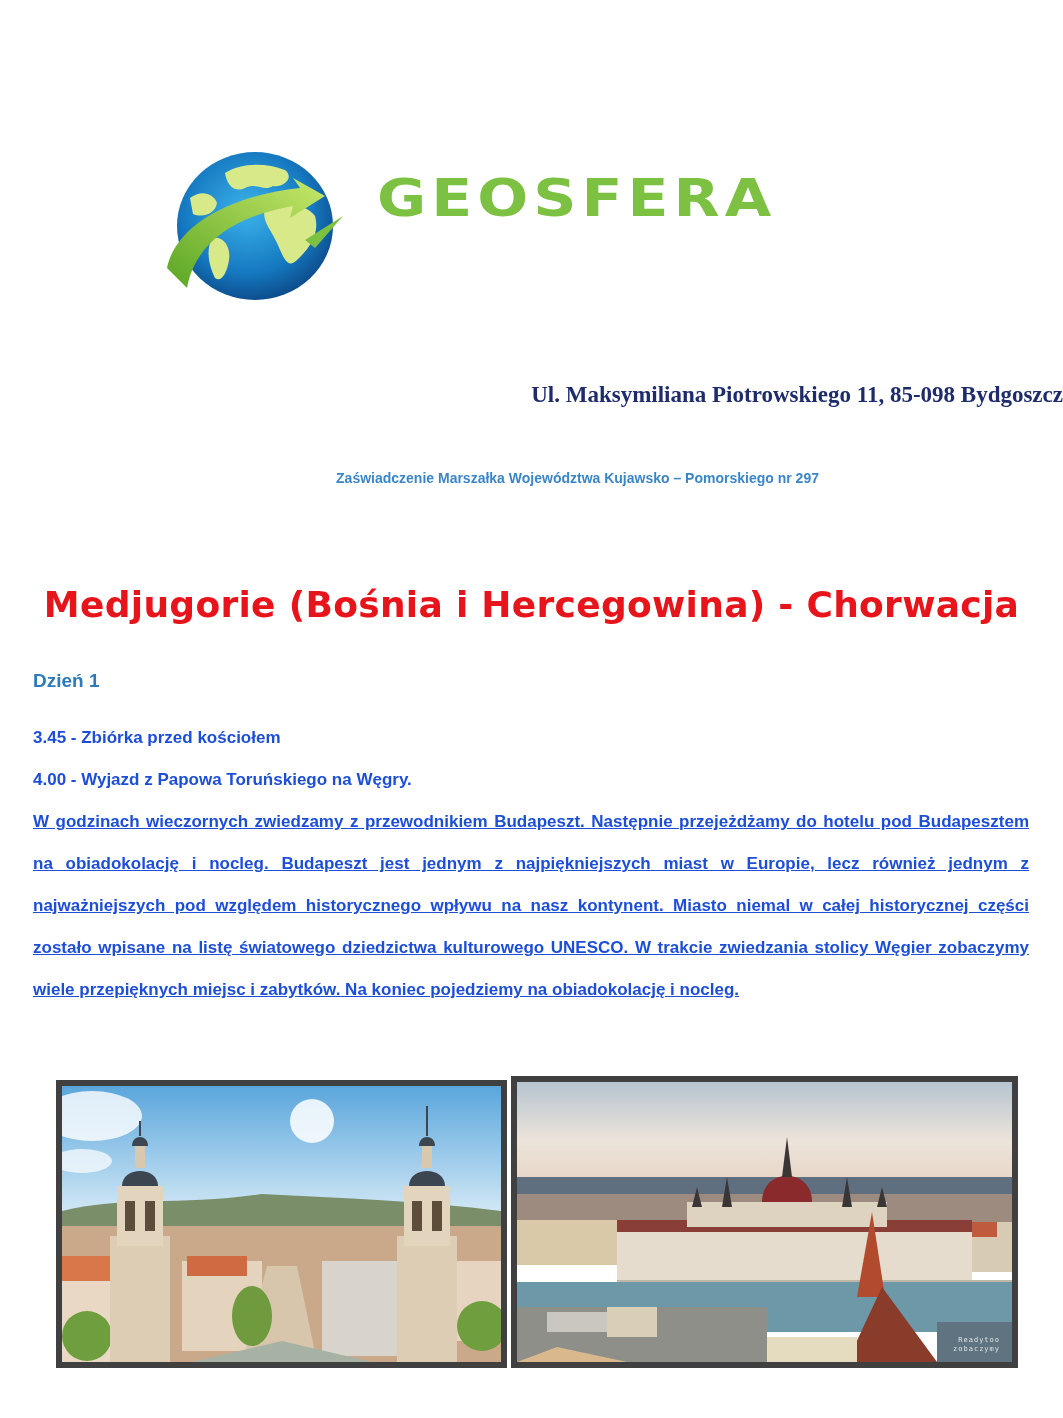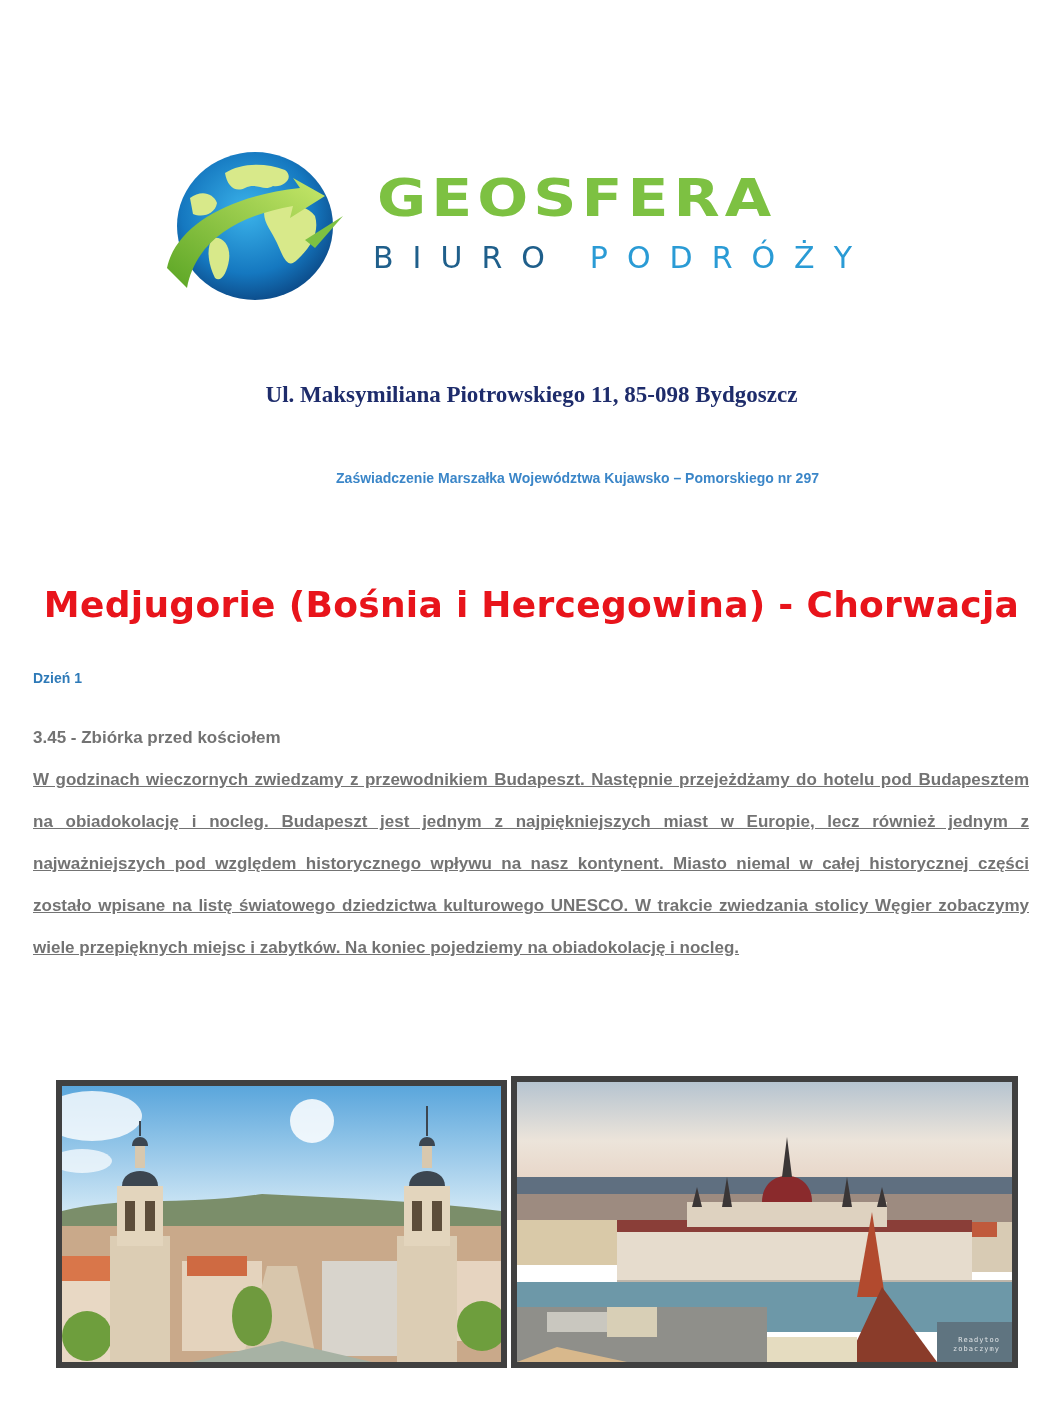--- a/index.html
+++ b/index.html
@@ -5,28 +5,28 @@
   html, body { margin: 0; padding: 0; background: #ffffff; }
   body { width: 1063px; height: 1418px; position: relative; overflow: hidden; font-family: "Liberation Sans", sans-serif; }
 
   .logo { position: absolute; left: 160px; top: 145px; width: 760px; height: 160px; }
   .globe-wrap { position: absolute; left: 5px; top: 3px; width: 180px; height: 155px; }
   .brand-name { position: absolute; left: 217px; top: 28px; font-family: "DejaVu Sans", sans-serif; font-weight: bold; font-size: 60px; letter-spacing: 5px; color: #7dc142; line-height: 1; transform: scaleY(0.85); transform-origin: left top; }
   .brand-sub { position: absolute; left: 213px; top: 98px; font-family: "DejaVu Sans", sans-serif; font-size: 30px; letter-spacing: 19px; line-height: 1; white-space: nowrap; }
   .brand-sub .w1 { color: #1f5f8b; }
   .brand-sub .w2 { color: #2a9bd5; margin-left: 26px; }
 
-  .address { position: absolute; left: 0; width: 1063px; top: 380px; text-align: center; font-family: "Liberation Serif", serif; font-weight: bold; font-size: 23px; color: #1e2c6b; line-height: 30px; }
+  .address { position: absolute; left: 0; width: 1063px; top: 380px; text-align: right; font-family: "Liberation Serif", serif; font-weight: bold; font-size: 23px; color: #1e2c6b; line-height: 30px; }
   .cert { position: absolute; left: 0; width: 1063px; top: 466px; text-align: center; font-family: "Liberation Sans", sans-serif; font-weight: bold; font-size: 14px; color: #3b86c8; line-height: 24px; margin-left: 46px; }
 
   .trip-title { position: absolute; left: 0; width: 1063px; top: 584px; text-align: center; font-family: "DejaVu Sans", sans-serif; font-weight: bold; font-size: 36px; color: #e8141b; letter-spacing: 0.3px; }
 
-  .day-heading { position: absolute; left: 33px; top: 670px; font-family: "Liberation Sans", sans-serif; font-weight: bold; font-size: 14px; color: #2e7ab8; }
+  .day-heading { position: absolute; left: 33px; top: 670px; font-family: "Liberation Sans", sans-serif; font-weight: bold; font-size: 19px; color: #2e7ab8; }
 
-  .body-text { position: absolute; left: 33px; width: 996px; top: 717px; font-family: "Liberation Sans", sans-serif; font-weight: bold; font-size: 17px; color: #737373; line-height: 42px; }
+  .body-text { position: absolute; left: 33px; width: 996px; top: 717px; font-family: "Liberation Sans", sans-serif; font-weight: bold; font-size: 17px; color: #1d4ed8; line-height: 42px; }
   .body-text p { margin: 0; }
   .body-text .justify { text-align: justify; text-decoration: underline; }
 
   .photo { position: absolute; overflow: hidden; border: 6px solid #404040; }
   .photo-1 { left: 56px; top: 1080px; width: 439px; height: 276px; }
   .photo-2 { left: 511px; top: 1076px; width: 495px; height: 280px; }
   .photo svg { display: block; width: 100%; height: 100%; }
   .watermark { position: absolute; right: 12px; bottom: 8px; font-family: "DejaVu Sans Mono", monospace; font-size: 7px; color: #ffffff; opacity: 0.8; line-height: 9px; letter-spacing: 1px; text-align: right; }
 </style>
 </head>
@@ -49,39 +49,37 @@
       <ellipse cx="90" cy="78" rx="78" ry="74" fill="url(#globeG)"></ellipse>
       <path d="M60 25 C75 15 100 14 120 22 C130 30 118 40 108 38 C98 44 92 34 80 40 C70 45 62 38 60 25 Z" fill="#d8e98a"></path>
       <path d="M100 60 C115 52 140 55 150 68 C155 85 145 100 132 112 C122 122 118 108 112 95 C106 82 96 72 100 60 Z" fill="#d8e98a"></path>
       <path d="M48 90 C58 88 66 98 64 112 C62 125 56 135 50 130 C44 118 40 100 48 90 Z" fill="#d8e98a"></path>
       <path d="M25 50 C35 42 48 44 52 55 C50 66 38 70 28 66 Z" fill="#d8e98a"></path>
       <path d="M2 120 C10 80 60 48 135 40 L128 30 L160 48 L125 70 L128 58 C70 68 30 95 22 140 Z" fill="url(#arrowG)"></path>
       <path d="M140 92 L178 68 L150 100 Z" fill="#7dc142"></path>
     </svg>
   </div>
   <div class="brand-name">GEOSFERA</div>
-  <div class="brand-sub">
-    <span class="w1">BIURO</span><span class="w2">PODRÓŻY</span>
-  </div>
 </div>
 
 <div class="address">
   <div>Ul. Maksymiliana Piotrowskiego 11,  85-098 Bydgoszcz</div>
 </div>
 
 <div class="cert">
   <div>Zaświadczenie Marszałka Województwa Kujawsko – Pomorskiego nr 297</div>
 </div>
 
 <div class="trip-title">Medjugorie (Bośnia i Hercegowina) - Chorwacja</div>
 
 <div class="day-heading">Dzień 1</div>
 
 <div class="body-text">
   <p>3.45 - Zbiórka przed kościołem</p>
+  <p>4.00 - Wyjazd z Papowa Toruńskiego na Węgry.</p>
   <p class="justify">W godzinach wieczornych zwiedzamy z przewodnikiem Budapeszt. Następnie przejeżdżamy do hotelu pod Budapesztem na obiadokolację i nocleg. Budapeszt jest jednym z najpiękniejszych miast w Europie, lecz również jednym z najważniejszych pod względem historycznego wpływu na nasz kontynent. Miasto niemal w całej historycznej części zostało wpisane na listę światowego dziedzictwa kulturowego UNESCO. W trakcie zwiedzania  stolicy Węgier zobaczymy wiele  przepięknych miejsc i zabytków. Na koniec pojedziemy na obiadokolację i nocleg.</p>
 </div>
 
 <div class="photo photo-1">
   <svg viewBox="0 0 439 276" preserveAspectRatio="none">
     <defs>
       <linearGradient id="sky1" x1="0" y1="0" x2="0" y2="1">
         <stop offset="0%" stop-color="#5aa6dc"></stop>
         <stop offset="100%" stop-color="#d9ecf7"></stop>
       </linearGradient>

